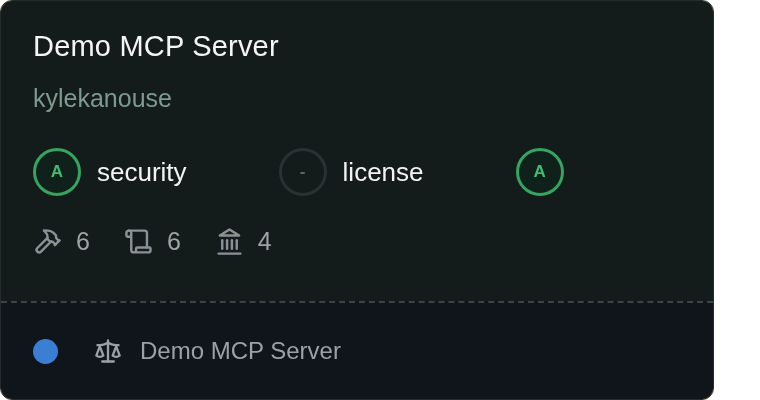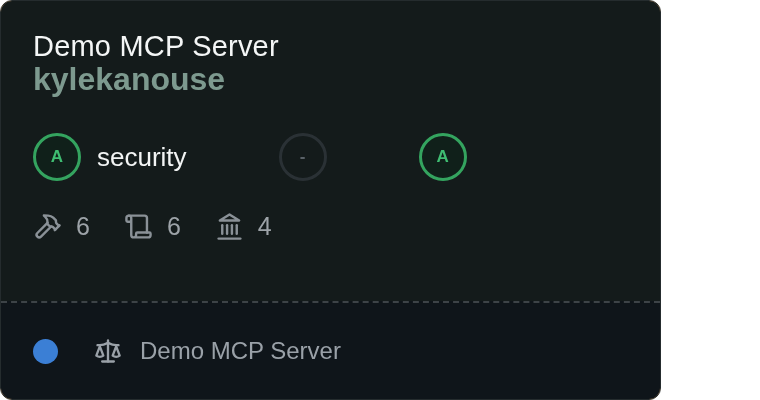--- a/index.html
+++ b/index.html
@@ -2,21 +2,21 @@
 <html><head>
 <meta charset="utf-8">
 <style>
   html, body {
     margin: 0;
     padding: 0;
     background: #ffffff;
     font-family: "Liberation Sans", "DejaVu Sans", sans-serif;
   }
   .card {
-    width: 661px;
+    width: 714px;
     height: 400px;
     box-sizing: border-box;
     border-radius: 12px;
     overflow: hidden;
     border: 1px solid #252c2e;
     background: #fdba74;
     display: flex;
     flex-direction: column;
   }
   .card-main {
@@ -25,23 +25,24 @@
     background: #141b1b;
   }
   .card-title {
     color: #f4f6f6;
     font-size: 29px;
     font-weight: 500;
     letter-spacing: 0.2px;
     line-height: 1.1;
   }
   .card-author {
+    margin-top: 22px;
     color: #7d9a8f;
-    font-size: 32px;
-    font-weight: 700;
+    font-size: 25px;
+    font-weight: 400;
     line-height: 1.05;
   }
   .scores-row {
     margin-top: 37px;
     display: flex;
     align-items: center;
     gap: 92px;
   }
   .score {
     display: flex;
@@ -151,20 +152,21 @@
 
     <div class="scores-row">
 
       <div class="score">
         <span class="score-circle good">A</span>
         <span class="score-label">security</span>
       </div>
 
       <div class="score">
         <span class="score-circle none">-</span>
+        <span class="score-label">license</span>
       </div>
 
       <div class="score">
         <span class="score-circle good">A</span>
       </div>
 
     </div>
 
     <div class="stats-row">
 

